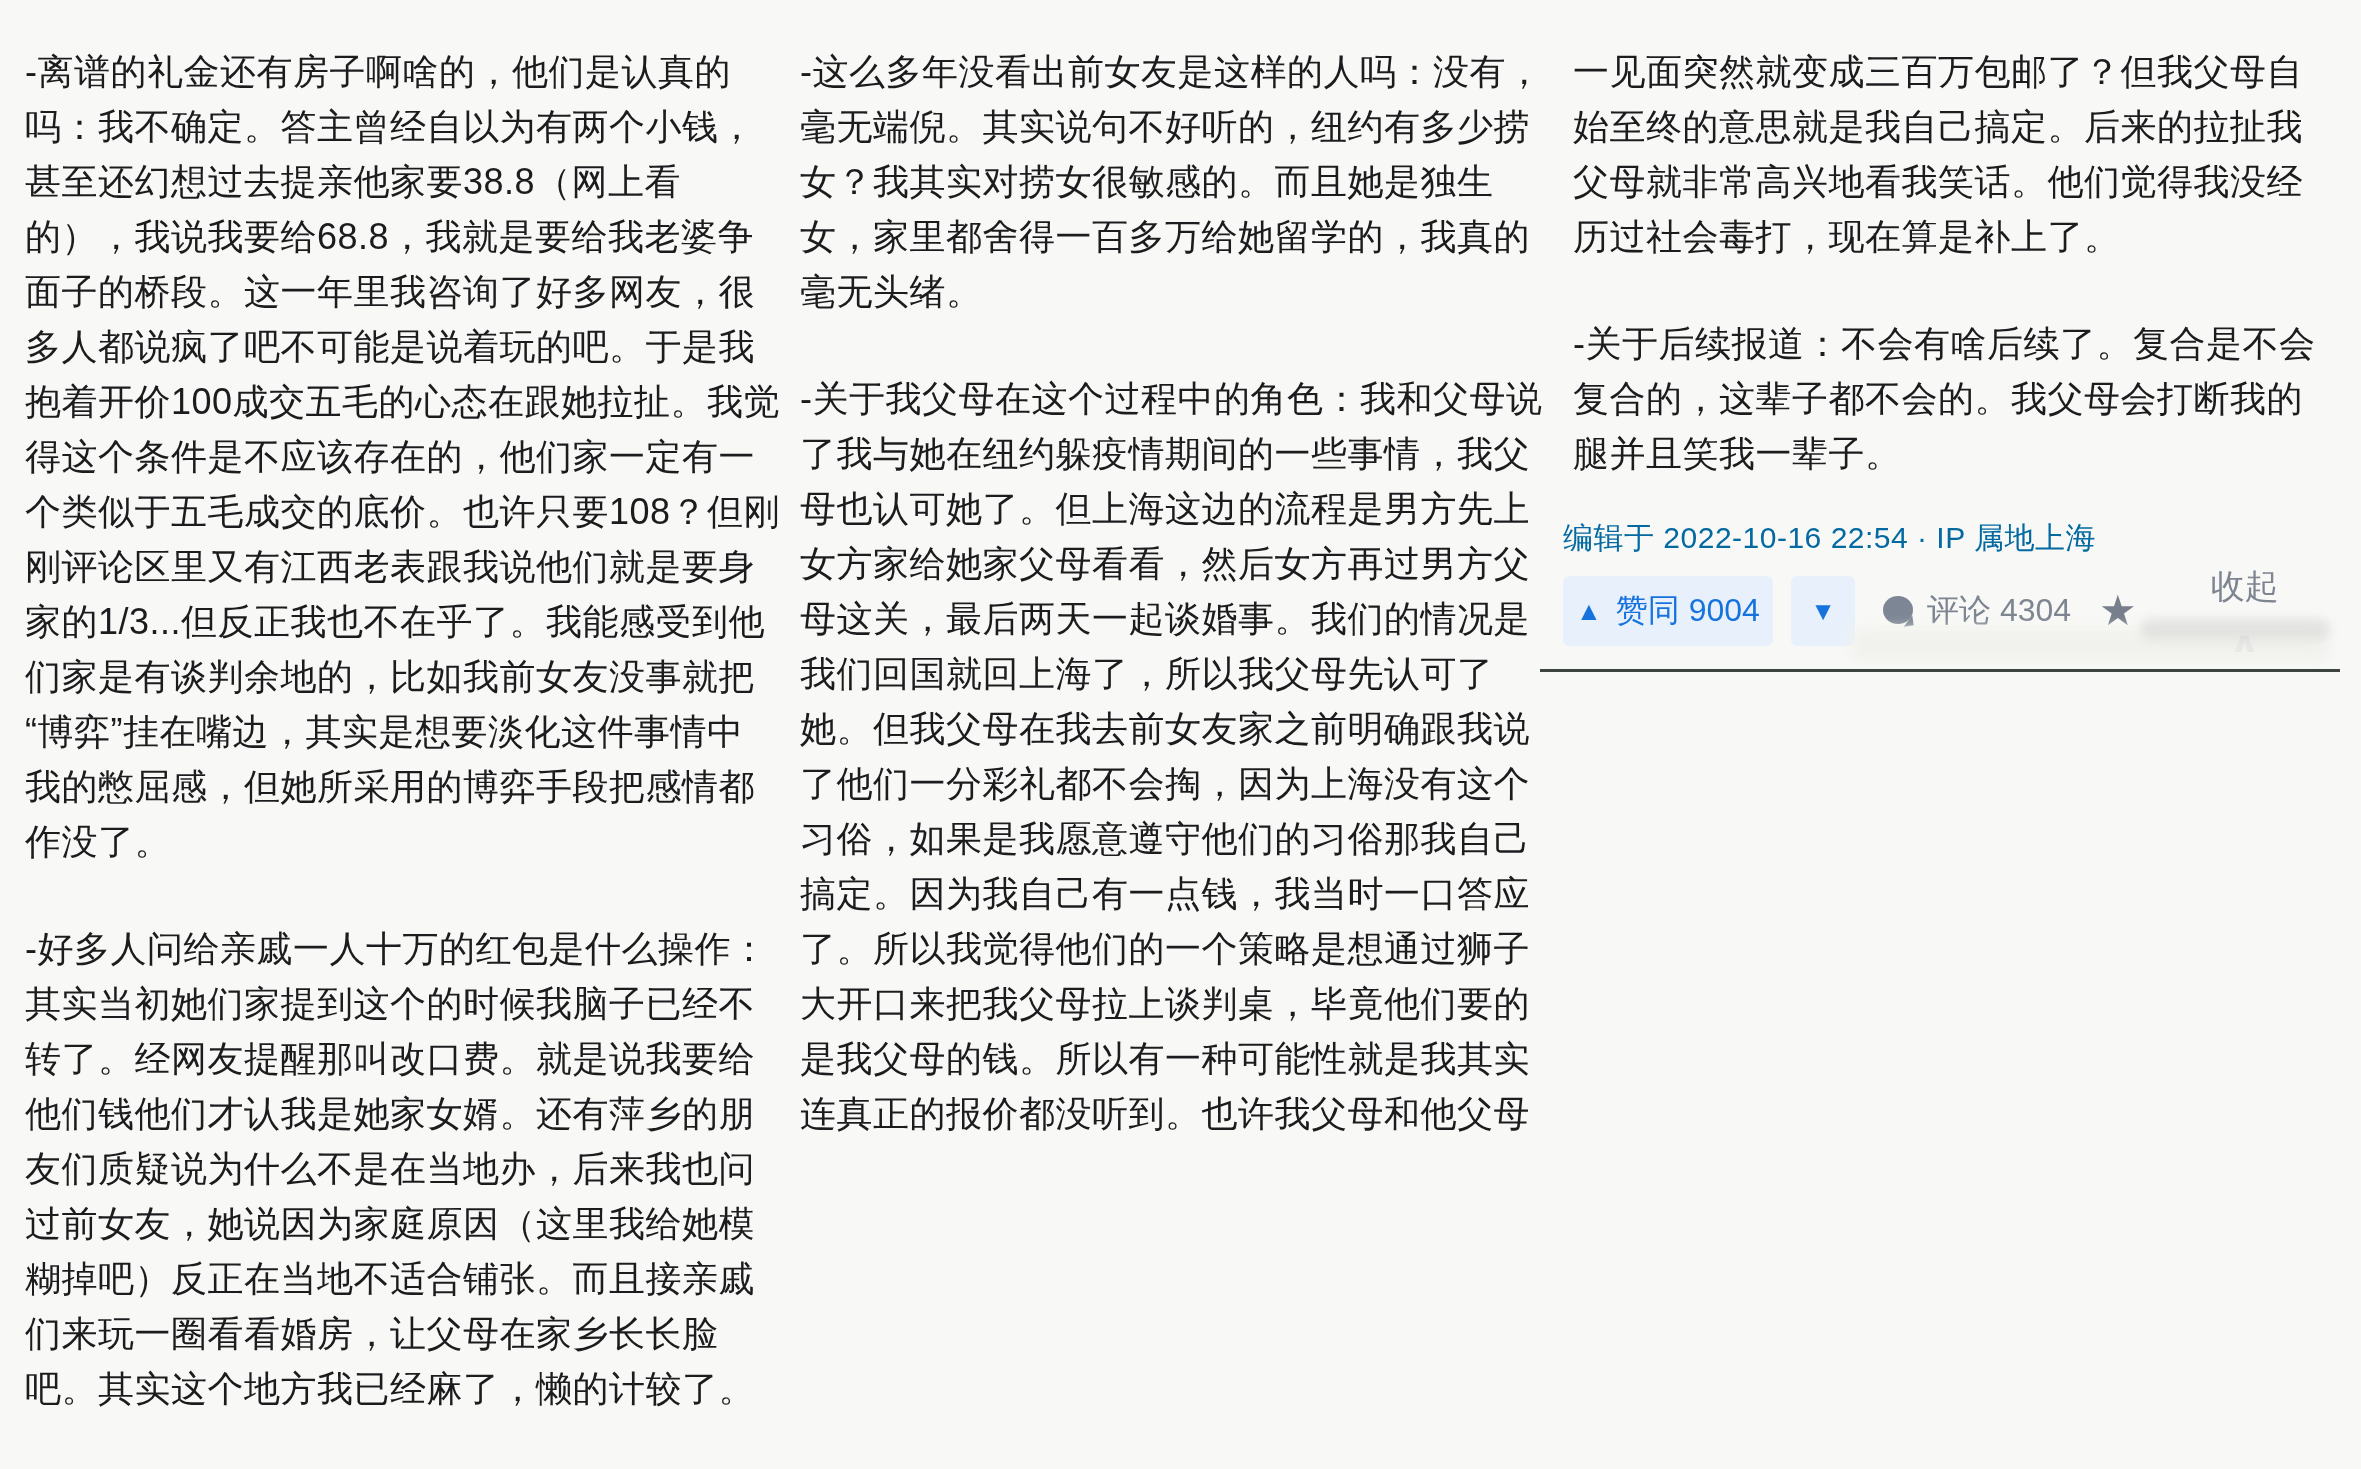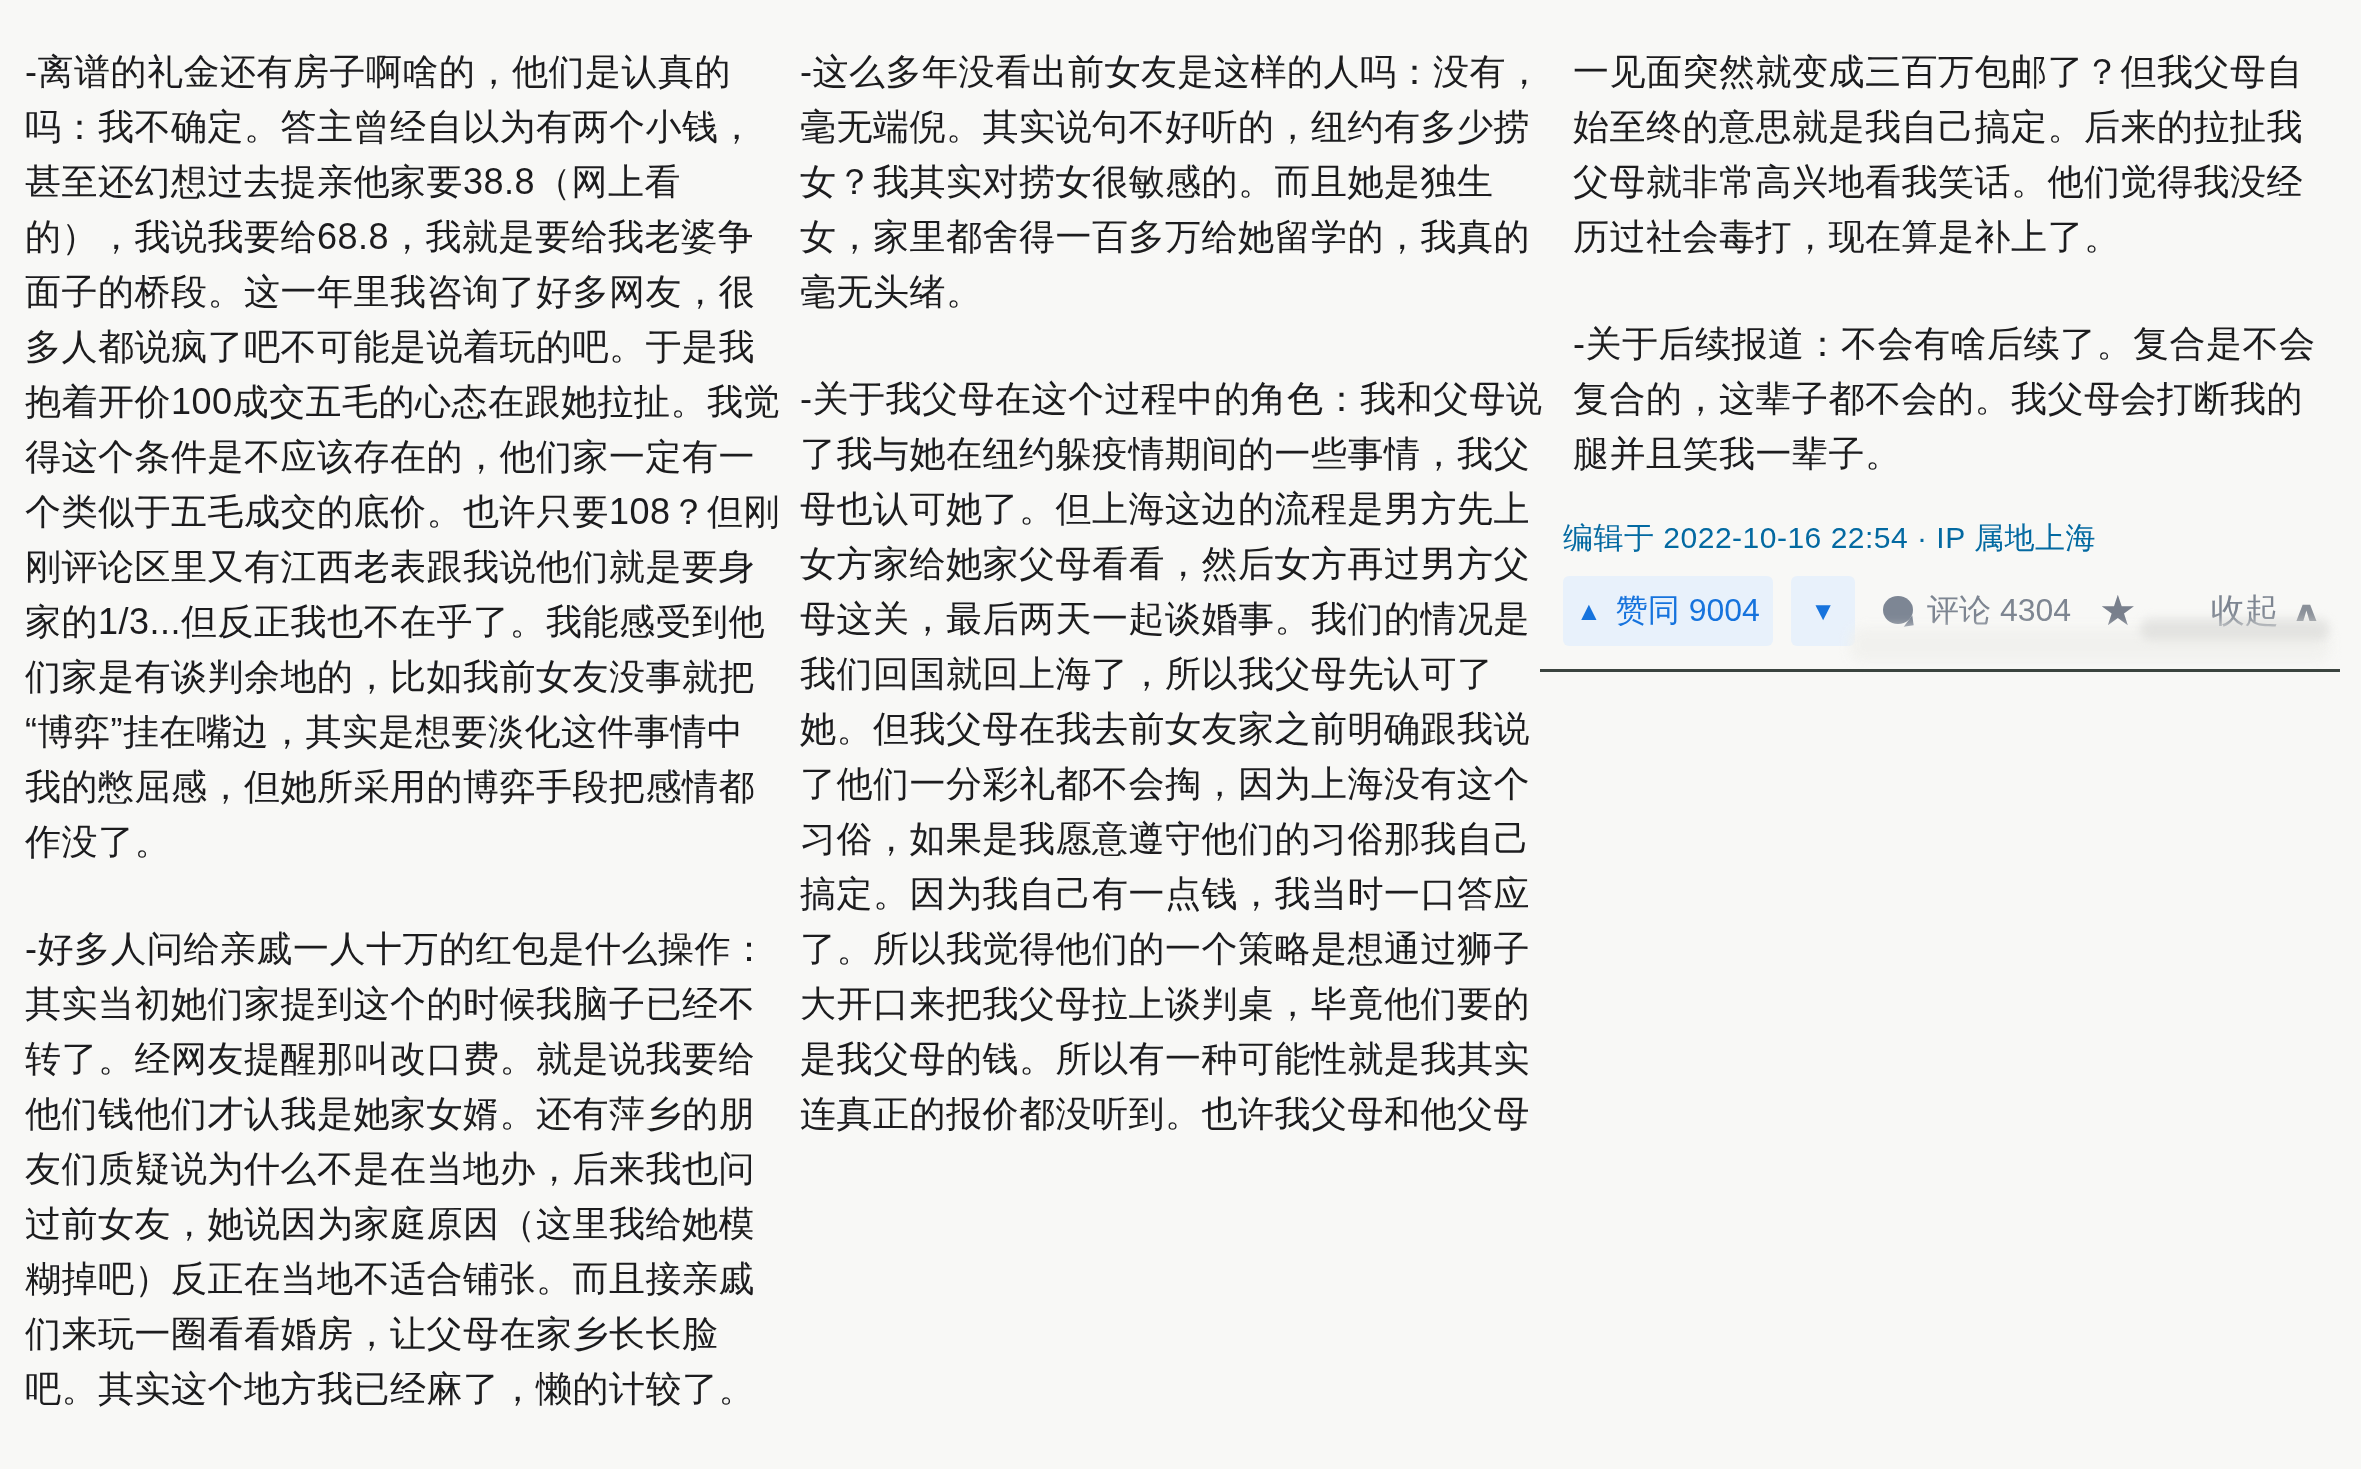--- a/index.html
+++ b/index.html
@@ -71,21 +71,21 @@
     transform:rotate(-8deg);
   }
   .btn-star{
     margin-left:28px;
     color:#787f8c;font-size:42px;line-height:1;
     cursor:pointer;
   }
   .btn-collapse{
     display:flex;align-items:center;gap:16px;
     margin-left:74px;
-    color:#7d8591;font-size:34px;cursor:pointer;
+    color:#7d8591;font-size:34px;cursor:pointer;flex-direction:column;
   }
   .chevron-up{
     font-size:28px;font-weight:bold;color:#8a9099;
     transform:scaleX(1.4);
   }
   .divider{
     position:absolute;
     left:1540px;top:669px;
     width:800px;height:3px;
     background:#3b443f;

